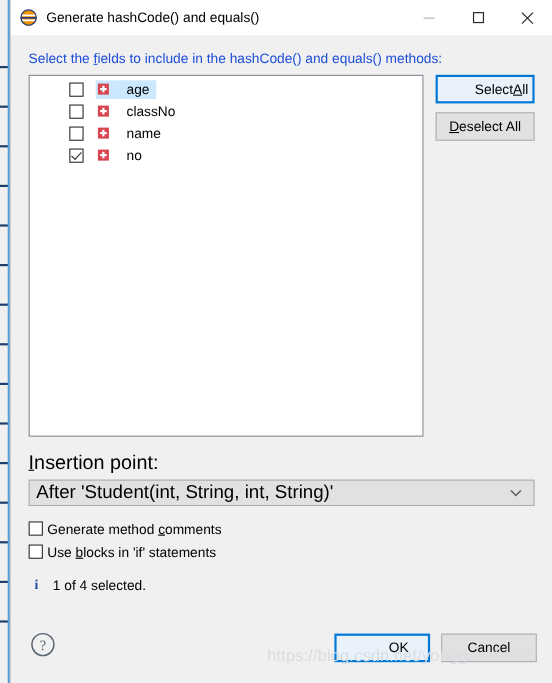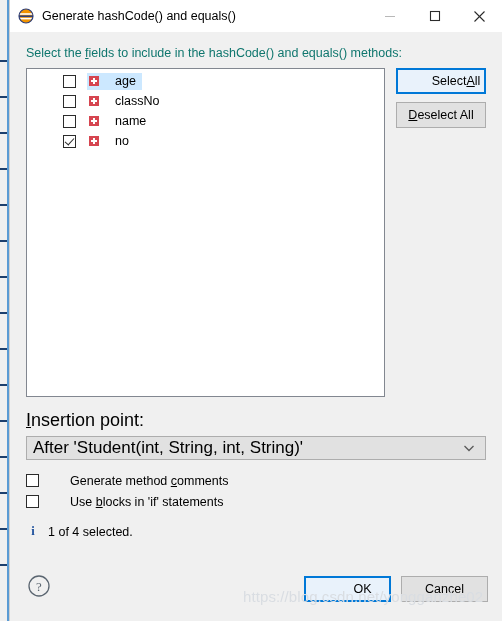--- a/index.html
+++ b/index.html
@@ -88,21 +88,21 @@
   .content {
     padding: 0 16px;
     position: relative;
     height: 589px;
     box-sizing: border-box;
   }
 
   .prompt {
     padding-top: 14px;
     font-size: 12.5px;
-    color: #0f766e;
+    color: #1d4ed8;
     white-space: nowrap;
   }
   .mn { text-decoration: underline; }
 
   
   .main-row {
     margin-top: 8px;
     display: flex;
     align-items: flex-start;
   }
@@ -222,21 +222,20 @@
     right: 10px; top: 0; bottom: 0;
     display: flex; align-items: center;
   }
 
   
   .options { margin-top: 10px; }
   .opt-row {
     display: flex;
     align-items: center;
     height: 21px;
-    gap: 27px;
   }
   .opt-box {
     width: 13px; height: 13px;
     border: 1px solid #2b2b2b;
     background: #fff;
     box-sizing: border-box;
     flex: 0 0 auto;
   }
   .opt-label {
     margin-left: 4px;

